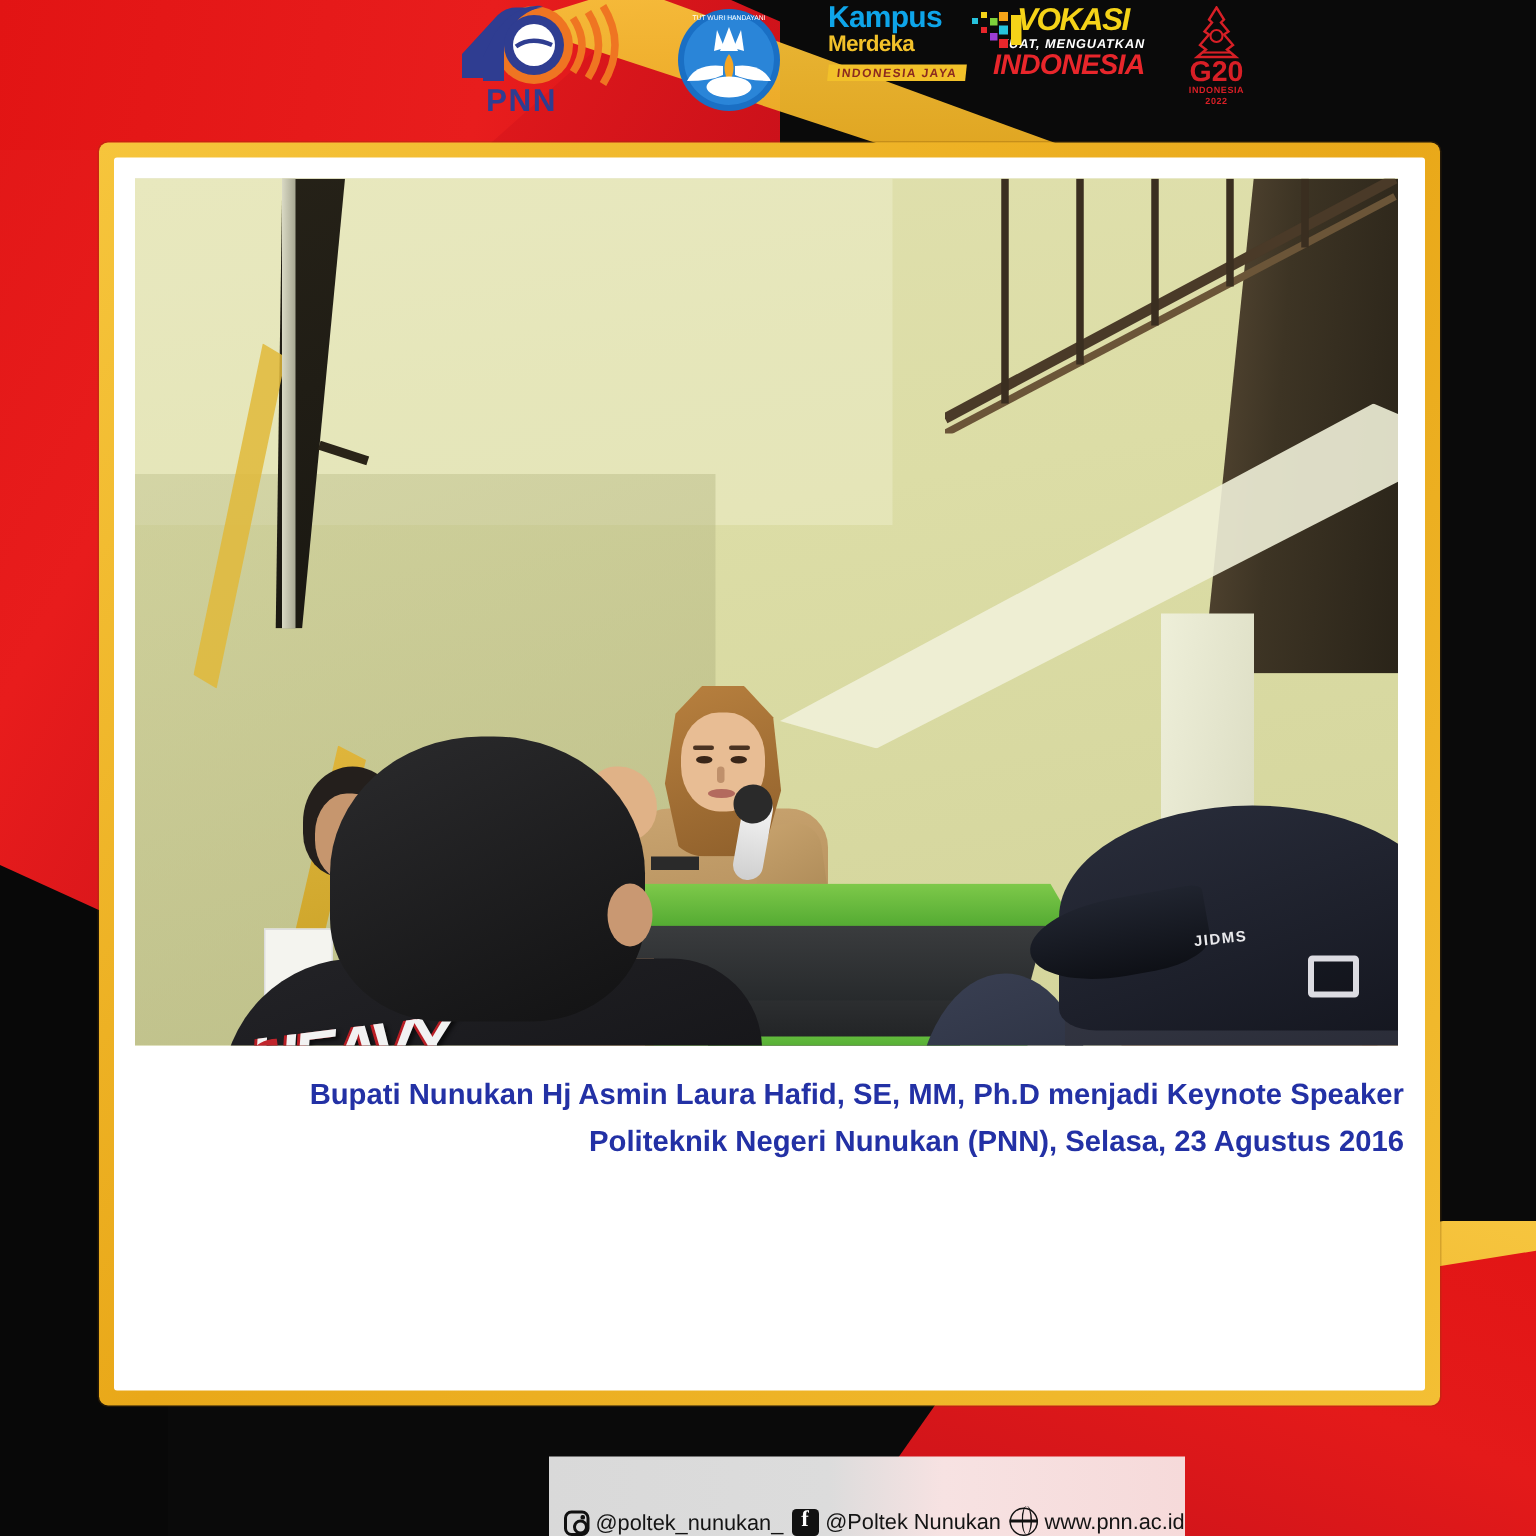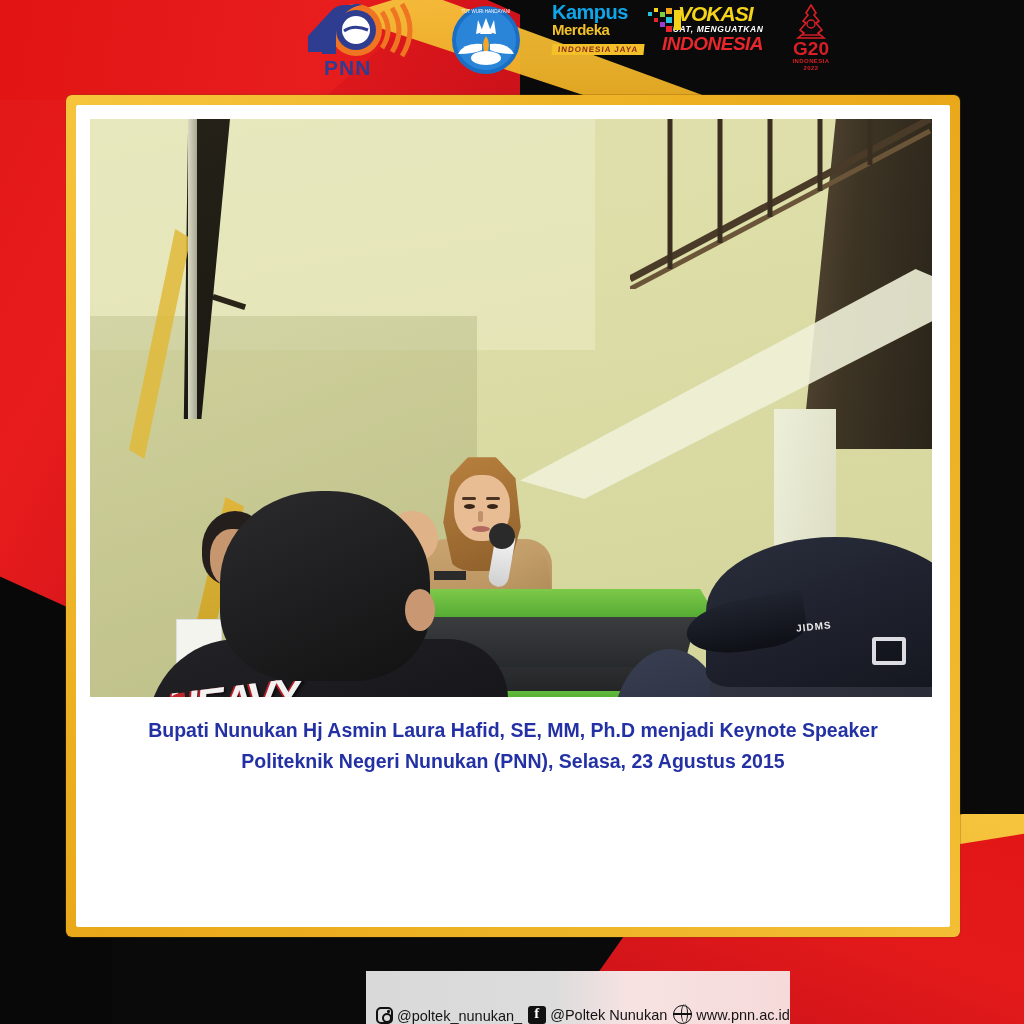--- a/index.html
+++ b/index.html
@@ -274,21 +274,21 @@
     left:782px; top:518px; width:34px; height:28px; border:4px solid #dcdce2; border-radius:3px;
     background:rgba(0,0,0,.2);
   }
   .cap-nape { left:648px; top:548px; width:190px; height:120px; background:linear-gradient(170deg,#caa07c,#a8805f); border-radius:46% 46% 30% 30%; }
   .cap-ear { left:818px; top:548px; width:36px; height:54px; background:#d3a681; border-radius:50%; }
   .aud-far2 { left:520px; top:530px; width:120px; height:190px; background:linear-gradient(160deg,#3a4053,#1d2230); border-radius:56% 56% 10% 10%; }
 
   
   .caption {
     position:absolute; left:14px; top:610px; right:14px;
-    text-align:center; color:#2331a5;
+    text-align:right; color:#2331a5;
     font-weight:bold; font-size:19.5px; line-height:31px;
     font-family:"Liberation Sans", sans-serif;
   }
   .caption div { white-space:nowrap; }
   .cap-line2 { font-size:18.6px; }
 
   
   .footer {
     position:absolute; left:366px; top:971px; width:424px; height:53px;
     background:linear-gradient(90deg,#d9d9d9 0%,#dcdcdc 44%,#f7e2e2 62%,#f6dada 100%);
@@ -465,21 +465,21 @@
       <div class="ph cap-ear"></div>
       <div class="ph cap-head"></div>
       <div class="ph cap"></div>
       <div class="ph cap-brim"></div>
       <div class="ph cap-txt">JIDMS</div>
       <div class="ph cap-buckle"></div>
     </div>
 
     <div class="caption">
       <div>Bupati Nunukan Hj Asmin Laura Hafid, SE, MM, Ph.D menjadi Keynote Speaker</div>
-      <div>Politeknik Negeri Nunukan (PNN), Selasa, 23 Agustus 2015</div>
+      <div>Politeknik Negeri Nunukan (PNN), Selasa, 23 Agustus 2016</div>
     </div>
   </div>
 </div>
 
 <div class="footer">
   <div class="fi">
     <span class="ig-icon"></span>
     <span class="f-txt">@poltek_nunukan_</span>
   </div>
   <div class="fi">

